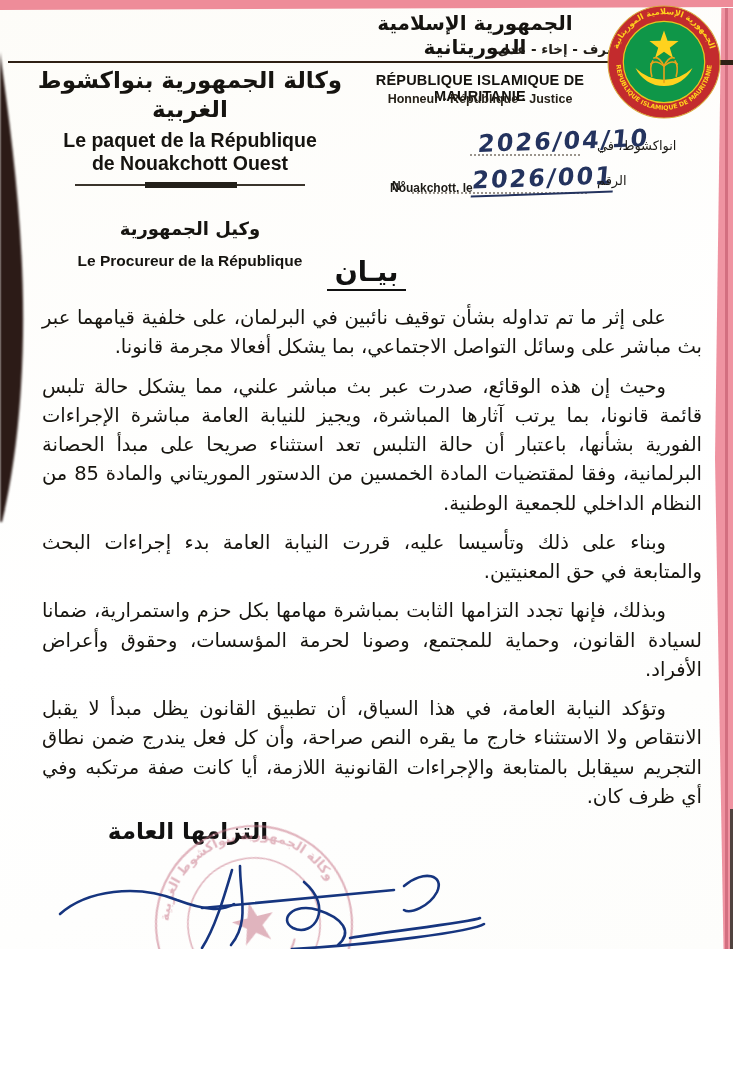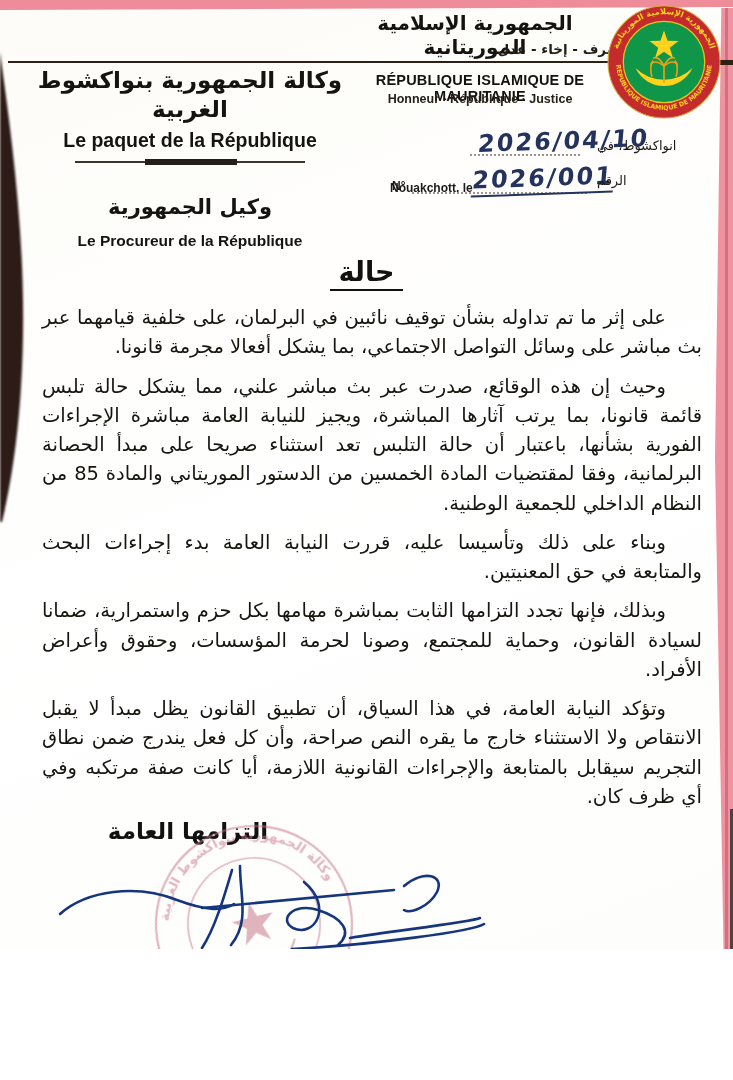--- a/index.html
+++ b/index.html
@@ -23,21 +23,21 @@
   .nt-fr{position:absolute;left:330px;top:72px;width:300px;text-align:center;font-size:14.5px;font-weight:700;letter-spacing:.2px;color:#14120e;font-family:"Liberation Sans",sans-serif;}
   .motto-fr{position:absolute;left:330px;top:92px;width:300px;text-align:center;font-size:12.5px;font-weight:700;color:#262118;font-family:"Liberation Sans",sans-serif;}
   .emblem{position:absolute;left:607px;top:5px;}
 
   .office{position:absolute;left:22px;top:66px;width:336px;text-align:center;color:#161410;}
   .office .ar1{font-size:23px;font-weight:700;direction:rtl;line-height:1.25;}
   .office .fr1{font-size:19.5px;font-weight:700;margin-top:5px;font-family:"Liberation Sans",sans-serif;line-height:1.2;}
   .office .fr2{font-size:19.5px;font-weight:700;font-family:"Liberation Sans",sans-serif;line-height:1.2;}
   .divider{position:relative;width:230px;height:2px;background:#3a342c;margin:9px auto 7px auto;}
   .divider .thick{position:absolute;left:70px;top:-2px;width:92px;height:6px;background:#232019;}
-  .office .ar2{font-size:21px;font-weight:700;direction:rtl;line-height:1.2;margin-top:32px;}
+  .office .ar2{font-size:18px;font-weight:700;direction:rtl;line-height:1.2;margin-top:32px;}
   .office .fr3{font-size:15.5px;font-weight:700;margin-top:12px;font-family:"Liberation Sans",sans-serif;}
 
   
   .ref-label-fr{position:absolute;font-size:12px;font-weight:700;color:#1c1a16;font-family:"Liberation Sans",sans-serif;}
   .ref-label-ar{position:absolute;font-size:13px;color:#1c1a16;direction:rtl;}
   .dotline{position:absolute;height:1px;border-bottom:2px dotted #9a948c;}
   .handwrite{position:absolute;font-size:24px;color:#24335e;transform:rotate(-2deg) skewX(-7deg);letter-spacing:2px;font-weight:600;}
 
   
   .doc-title-wrap{position:absolute;left:0;top:256px;width:733px;text-align:center;}
@@ -93,39 +93,40 @@
       <path d="M56,60 C52,52 49,51 46,52"></path>
       <path d="M56,60 C60,52 63,51 66,52"></path>
       <path d="M44,70 C42,62 43,58 45,55"></path>
       <path d="M68,70 C70,62 69,58 67,55"></path>
     </g>
   </svg>
 
   <div class="office">
     <div class="ar1">وكالة الجمهورية بنواكشوط الغربية</div>
     <div class="fr1">Le paquet de la République</div>
+    <div class="fr2">de Nouakchott Ouest</div>
     <div class="divider">
         <div class="thick"></div>
       </div>
     <div class="ar2">وكيل الجمهورية</div>
     <div class="fr3">Le Procureur de la République</div>
   </div>
 
   <div class="ref-label-fr" style="left:390px;top:141px;margin-top:40px;">Nouakchott, le</div>
   <div class="dotline" style="left:470px;top:153px;width:110px;"></div>
   <div class="handwrite" style="left:478px;top:127px;">2026/04/10</div>
   <div class="ref-label-ar" style="left:597px;top:138px;">انواكشوط، في</div>
 
   <div class="ref-label-fr" style="left:392px;top:179px;">N°</div>
   <div class="dotline" style="left:412px;top:191px;width:175px;"></div>
   <div class="handwrite" style="left:472px;top:164px;border-bottom:2px solid #24335e;padding-bottom:1px;">2026/001</div>
   <div class="ref-label-ar" style="left:597px;top:173px;">الرقم</div>
 
   <div class="doc-title-wrap">
-    <span class="doc-title">حالة</span>
+    <span class="doc-title">بيـان</span>
   </div>
 
   <div class="body-text">
     <p>على إثر ما تم تداوله بشأن توقيف نائبين في البرلمان، على خلفية قيامهما عبر بث مباشر على وسائل التواصل الاجتماعي، بما يشكل أفعالا مجرمة قانونا.</p>
     <p>وحيث إن هذه الوقائع، صدرت عبر بث مباشر علني، مما يشكل حالة تلبس قائمة قانونا، بما يرتب آثارها المباشرة، ويجيز للنيابة العامة مباشرة الإجراءات الفورية بشأنها، باعتبار أن حالة التلبس تعد استثناء صريحا على مبدأ الحصانة البرلمانية، وفقا لمقتضيات المادة الخمسين من الدستور الموريتاني والمادة 85 من النظام الداخلي للجمعية الوطنية.</p>
     <p>وبناء على ذلك وتأسيسا عليه، قررت النيابة العامة بدء إجراءات البحث والمتابعة في حق المعنيتين.</p>
     <p>وبذلك، فإنها تجدد التزامها الثابت بمباشرة مهامها بكل حزم واستمرارية، ضمانا لسيادة القانون، وحماية للمجتمع، وصونا لحرمة المؤسسات، وحقوق وأعراض الأفراد.</p>
     <p>وتؤكد النيابة العامة، في هذا السياق، أن تطبيق القانون يظل مبدأ لا يقبل الانتقاص ولا الاستثناء خارج ما يقره النص صراحة، وأن كل فعل يندرج ضمن نطاق التجريم سيقابل بالمتابعة والإجراءات القانونية اللازمة، أيا كانت صفة مرتكبه وفي أي ظرف كان.</p>
   </div>
 

